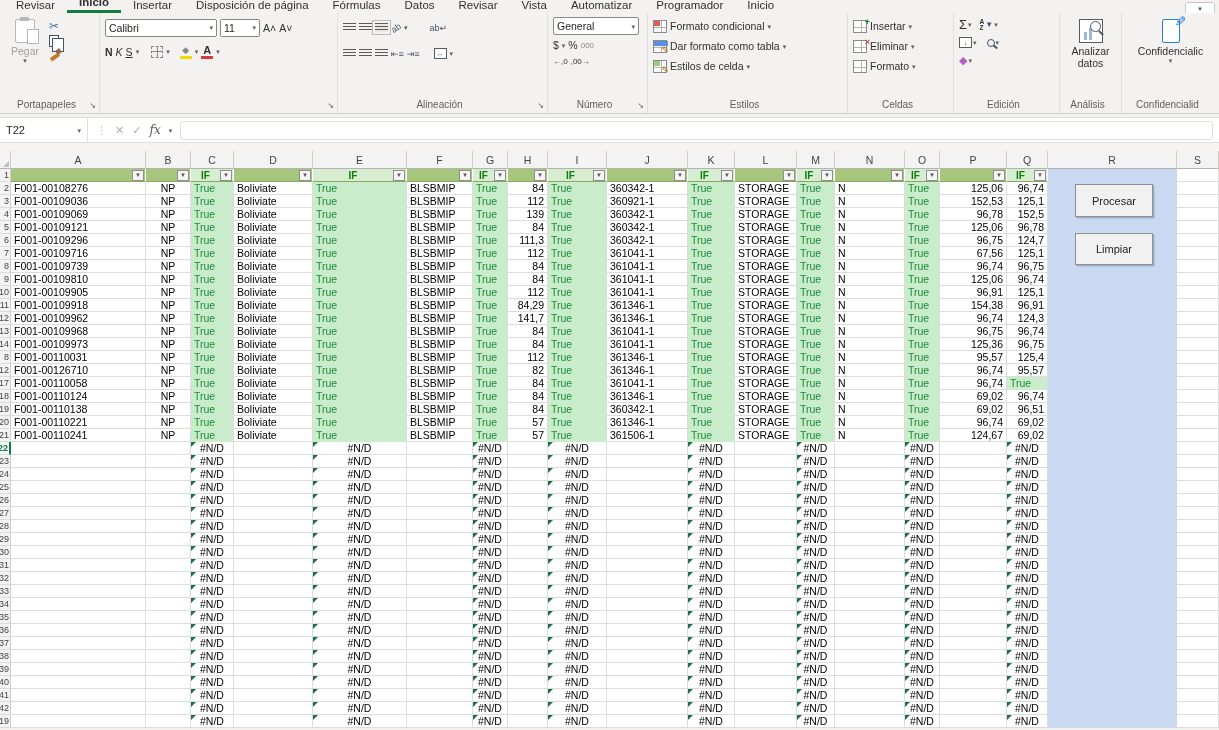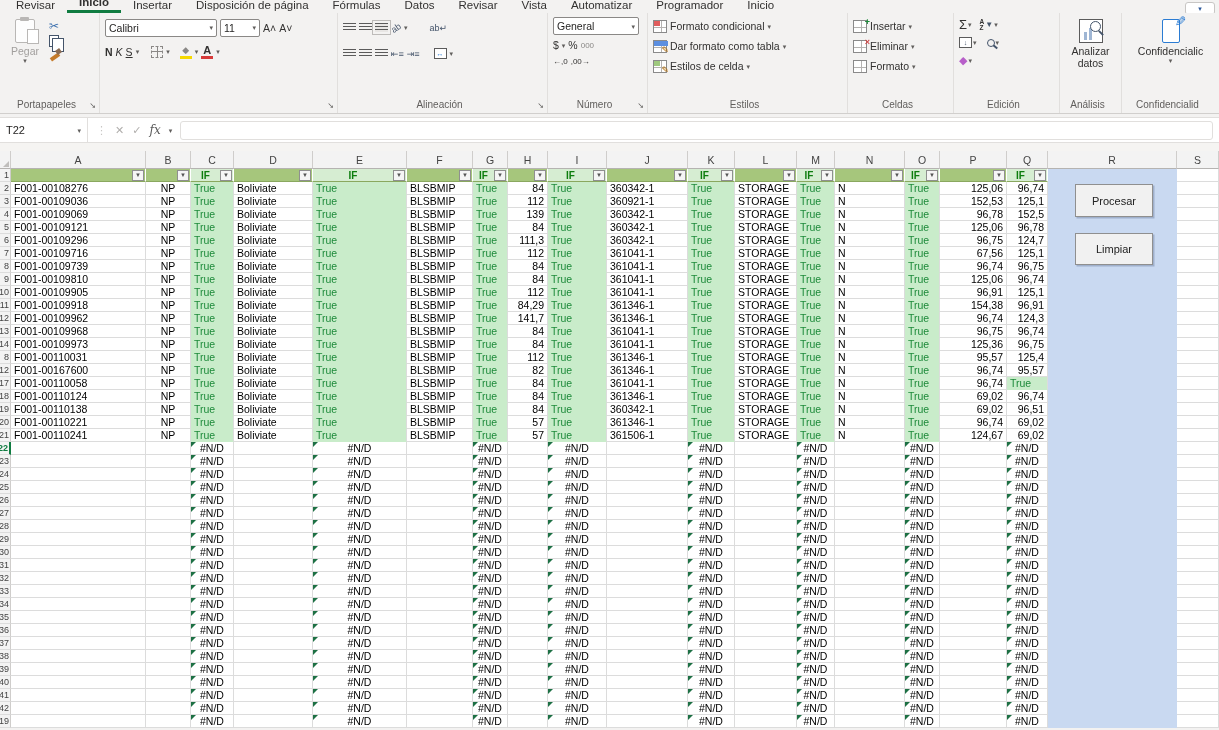--- a/index.html
+++ b/index.html
@@ -734,21 +734,21 @@
         <div class="cell good" style="width: 38px;">True</div>
         <div class="cell cl" style="width: 70px;">N</div>
         <div class="cell good" style="width: 35px;">True</div>
         <div class="cell cr" style="width: 67px;">95,57</div>
         <div class="cell cr" style="width: 41px;">125,4</div>
         <div class="cell rblue" style="width: 129px;"></div>
         <div class="cell" style="width: 42px;"></div>
       </div>
       <div class="shrow">
         <div class="rowhdr">12</div>
-        <div class="cell cl" style="width: 135px;">F001-00167600</div>
+        <div class="cell cl" style="width: 135px;">F001-00126710</div>
         <div class="cell cc" style="width: 45px;">NP</div>
         <div class="cell good" style="width: 43px;">True</div>
         <div class="cell cl" style="width: 79px;">Boliviate</div>
         <div class="cell good" style="width: 94px;">True</div>
         <div class="cell cl" style="width: 66px;">BLSBMIP</div>
         <div class="cell good" style="width: 35px;">True</div>
         <div class="cell cr" style="width: 40px;">82</div>
         <div class="cell good" style="width: 59px;">True</div>
         <div class="cell cl" style="width: 81px;">361346-1</div>
         <div class="cell good" style="width: 47px;">True</div>

